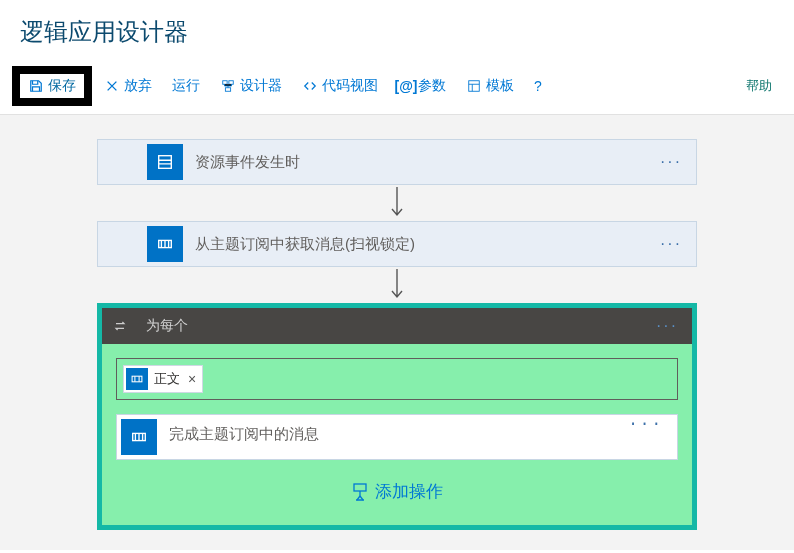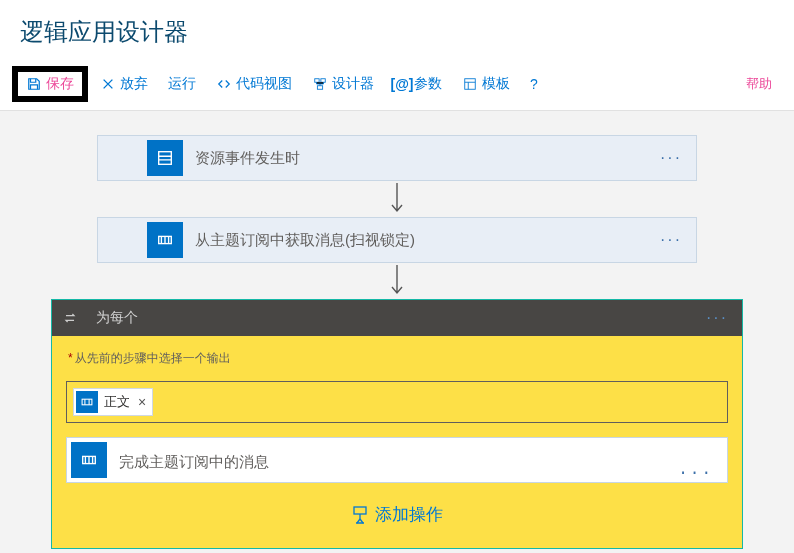--- a/index.html
+++ b/index.html
@@ -1,45 +1,45 @@
 <!DOCTYPE html>
 <html><head>
 <meta charset="utf-8">
 <style>
   * { box-sizing: border-box; margin: 0; padding: 0; }
   body { font-family: "Segoe UI", "Microsoft YaHei", sans-serif; font-size: 13px; background: #fff; color: #323130; width: 794px; }
   .page-title { font-size: 24px; font-weight: 300; padding: 16px 20px 12px; color: #0c4a6e; }
   .toolbar { display: flex; align-items: center; padding: 6px 12px 8px; gap: 4px; border-bottom: 1px solid #e1e1e1; }
   .toolbar-btn { display: inline-flex; align-items: center; gap: 4px; padding: 4px 8px; color: #0078d4; font-size: 14px; cursor: pointer; border: none; background: transparent; }
-  .toolbar-btn.save { border: 6px solid #000000; padding: 3px 8px; color: #ec4899; }
+  .toolbar-btn.save { border: 8px solid #000000; padding: 3px 8px; color: #0369a1; }
   .toolbar-btn.save .icon-wrap { color: #0078d4; }
-  .toolbar-help { margin-left: auto; color: #ec4899; font-size: 13px; padding-right: 10px; }
+  .toolbar-help { margin-left: auto; color: #0f766e; font-size: 13px; padding-right: 10px; }
   .icon-wrap { display: inline-flex; width: 16px; height: 16px; align-items: center; justify-content: center; }
   .canvas { background: #f3f3f3; padding: 24px 20px 20px; }
   .flow-col { display: flex; flex-direction: column; align-items: center; }
   .card { width: 600px; background: #fff; border: 1px solid #c8d6e4; display: flex; align-items: center; }
   .card.trigger { background: #e8eef6; padding-left: 45px; }
   .card-icon { width: 36px; height: 36px; background: #0072c6; display: flex; align-items: center; justify-content: center; flex-shrink: 0; margin: 4px; }
   .card-icon svg { fill: #fff; }
   .card-title { flex: 1; padding: 10px 8px; font-size: 15px; color: #605e5c; }
   .card-more { padding: 0 14px; color: #3b6fa9; letter-spacing: 2px; font-size: 16px; cursor: pointer; }
   .arrow { width: 18px; height: 36px; display: flex; align-items: center; justify-content: center; }
-  .foreach-container { width: 692px; border: 1px solid #14b8a6; background: #fde047; }
+  .foreach-container { width: 600px; border: 5px solid #14b8a6; background: #86efac; }
   .foreach-header { background: #484644; display: flex; align-items: center; }
   .foreach-header .card-icon { background: #484644; width: 36px; height: 36px; margin: 0; }
   .foreach-header .card-title { color: #d0d0d0; font-size: 14px; padding: 9px 8px; }
   .foreach-header .card-more { color: #5a8fc5; }
   .foreach-body { padding: 14px 14px 18px; display: flex; flex-direction: column; align-items: center; gap: 14px; }
   .field-label { font-size: 12px; color: #605e5c; align-self: flex-start; padding-left: 2px; }
   .field-label .req { color: #a80000; margin-right: 2px; }
   .token-box { width: 100%; border: 1px solid #605e5c; padding: 6px; display: flex; align-items: flex-end; }
   .token { display: inline-flex; align-items: center; border: 1px solid #cfd8e4; background: #fff; padding: 2px 6px 2px 2px; gap: 6px; font-size: 13px; }
   .token-icon { width: 22px; height: 22px; background: #0072c6; display: flex; align-items: center; justify-content: center; }
   .token-remove { color: #555; cursor: pointer; font-size: 14px; padding-left: 2px; }
-  .inner-card { width: 100%; border: 1px solid #c8d6e4; display: flex; align-items: flex-end; background: #fff; font-family: Liberation Mono, monospace; }
+  .inner-card { width: 100%; border: 1px solid #c8d6e4; display: flex; align-items: flex-start; background: #fff; font-family: Liberation Mono, monospace; }
   .add-action { display: inline-flex; align-items: center; gap: 6px; color: #0078d4; font-size: 17px; cursor: pointer; padding: 6px 0 4px; font-family: Liberation Serif, serif; }
   .add-action .icon-wrap { width: 18px; height: 18px; }
 </style>
 </head>
 <body>
 
 <h1 class="page-title">逻辑应用设计器</h1>
 
 <div class="toolbar">
   <button class="toolbar-btn save">
@@ -58,35 +58,35 @@
         </svg>
     </span>
     <span>放弃</span>
   </button>
   <button class="toolbar-btn">
     <span>运行</span>
   </button>
   <button class="toolbar-btn">
     <span class="icon-wrap">
       <svg viewBox="0 0 16 16" width="14" height="14">
-          <path fill="none" stroke="#0078d4" stroke-width="1.4" d="M6 4L2 8l4 4M10 4l4 4-4 4"></path>
-        </svg>
-    </span>
-    <span>代码视图</span>
-  </button>
-  <button class="toolbar-btn">
-    <span class="icon-wrap">
-      <svg viewBox="0 0 16 16" width="14" height="14">
           <rect x="2" y="2" width="5" height="4" fill="none" stroke="#0078d4"></rect>
           <rect x="9" y="2" width="5" height="4" fill="none" stroke="#0078d4"></rect>
           <rect x="5" y="10" width="6" height="4" fill="none" stroke="#0078d4"></rect>
           <path stroke="#0078d4" d="M4 6v2h8V6M8 8v2"></path>
         </svg>
     </span>
     <span>设计器</span>
+  </button>
+  <button class="toolbar-btn">
+    <span class="icon-wrap">
+      <svg viewBox="0 0 16 16" width="14" height="14">
+          <path fill="none" stroke="#0078d4" stroke-width="1.4" d="M6 4L2 8l4 4M10 4l4 4-4 4"></path>
+        </svg>
+    </span>
+    <span>代码视图</span>
   </button>
   <button class="toolbar-btn">
     <span class="icon-wrap" style="font-weight:600;color:#0078d4">[@]</span>
     <span>参数</span>
   </button>
   <button class="toolbar-btn">
     <span class="icon-wrap">
       <svg viewBox="0 0 16 16" width="14" height="14">
           <rect x="2" y="2" width="12" height="12" fill="none" stroke="#0078d4"></rect>
           <path stroke="#0078d4" d="M2 6h12M6 6v8"></path>
@@ -141,23 +141,20 @@
       <div class="foreach-header">
         <div class="card-icon">
           <svg viewBox="0 0 20 20" width="16" height="16">
               <path fill="none" stroke="#ccc" stroke-width="1.5" d="M5 7h10l-2-2M15 13H5l2 2"></path>
             </svg>
         </div>
         <div class="card-title">为每个</div>
         <div class="card-more">···</div>
       </div>
       <div class="foreach-body">
-        <div class="field-label">
-          <span class="req">*</span><span>从先前的步骤中选择一个输出</span>
-        </div>
         <div class="token-box">
           <span class="token">
             <span class="token-icon">
               <svg viewBox="0 0 20 20" width="14" height="14">
                   <rect x="3" y="6" width="14" height="8" fill="none" stroke="#fff" stroke-width="1.5"></rect>
                   <path stroke="#fff" stroke-width="1.5" d="M7 6v8M13 6v8"></path>
                 </svg>
             </span>
             <span>正文</span>
             <span class="token-remove">×</span>

